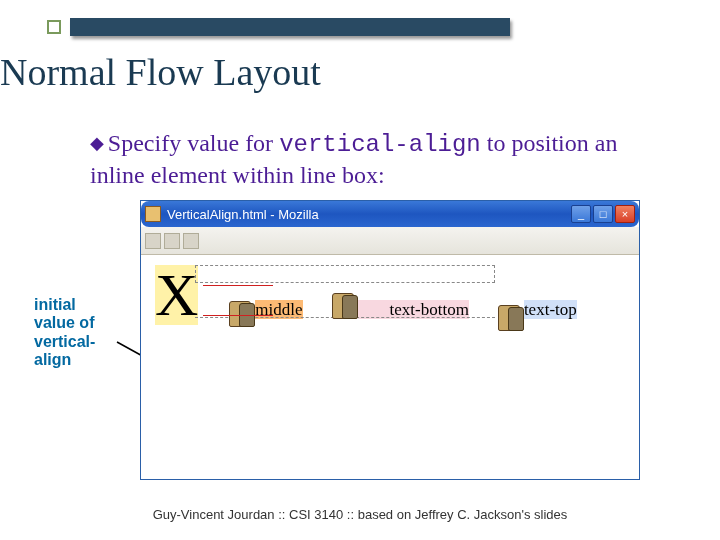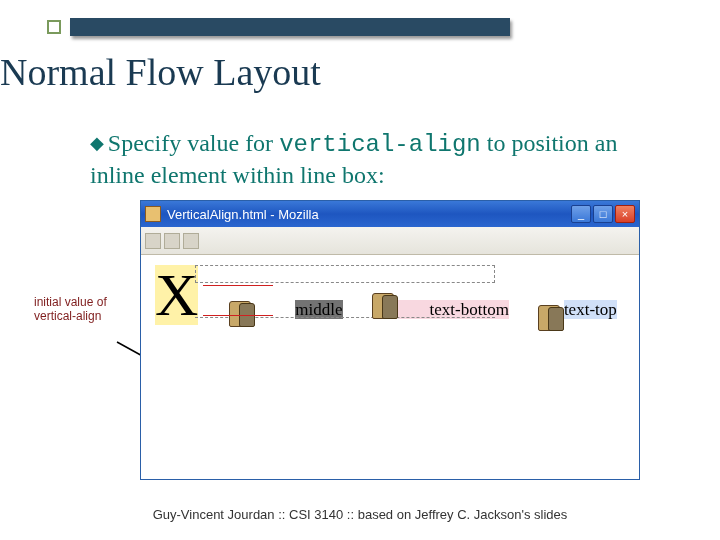--- a/index.html
+++ b/index.html
@@ -37,38 +37,39 @@
     font-size: 38px;
     color: #1a3a52;
     font-weight: normal;
   }
   .bullet-block {
     position: absolute;
     top: 128px;
     left: 90px;
     width: 560px;
     font-size: 24px;
-    color: #0f766e;
+    color: #4c1d95;
     line-height: 1.25;
   }
   .bullet-block .dia {
     font-size: 18px;
     vertical-align: 2px;
     margin-right: 4px;
   }
   .code { font-family: "Courier New", monospace; }
   .sidenote {
     position: absolute;
     top: 296px;
     left: 34px;
     width: 80px;
     font-family: Arial, sans-serif;
-    font-size: 12px;
-    color: #7f1d1d;
+    font-size: 16px;
+    color: #0369a1;
     line-height: 1.15;
+    font-weight: bold;
   }
   .pointer {
     position: absolute;
     top: 340px;
     left: 115px;
     width: 150px;
     height: 85px;
     pointer-events: none;
   }
   
@@ -83,20 +84,21 @@
     font-family: Tahoma, Arial, sans-serif;
   }
   .titlebar {
     height: 26px;
     background: linear-gradient(to bottom, #3a78d8 0%, #1e56c0 50%, #2a66cf 100%);
     display: flex;
     align-items: center;
     padding: 0 4px;
     color: #fff;
     font-size: 13px;
+    border-radius: 8px;
   }
   .tb-icon {
     width: 16px; height: 16px;
     background: #e8c070;
     border: 1px solid #8a5a20;
     margin-right: 6px;
   }
   .tb-title { flex: 1; white-space: nowrap; overflow: hidden; }
   .tb-btns { display: flex; gap: 2px; }
   .tb-btn {
@@ -126,21 +128,21 @@
   }
   .row { margin-bottom: 14px; height: 70px; position: relative; }
   .row2 { height: 70px; position: relative; }
   .bigX {
     font-size: 60px;
     display: inline-block;
     line-height: 1;
   }
   
   .hl-yellow { background: #fff2a8; }
-  .hl-cyan   { background: #737373; margin-left: 40px; }
+  .hl-cyan   { background: #fdba74; }
   .hl-pink   { background: #f8d8e0; padding-left: 32px; }
   .hl-blue   { background: #d0e0f8; }
   .hl-green  { background: #d8f0c8; }
   .dashbox {
     position: absolute;
     border: 1px dashed #888;
     pointer-events: none;
   }
   .redline {
     position: absolute;

